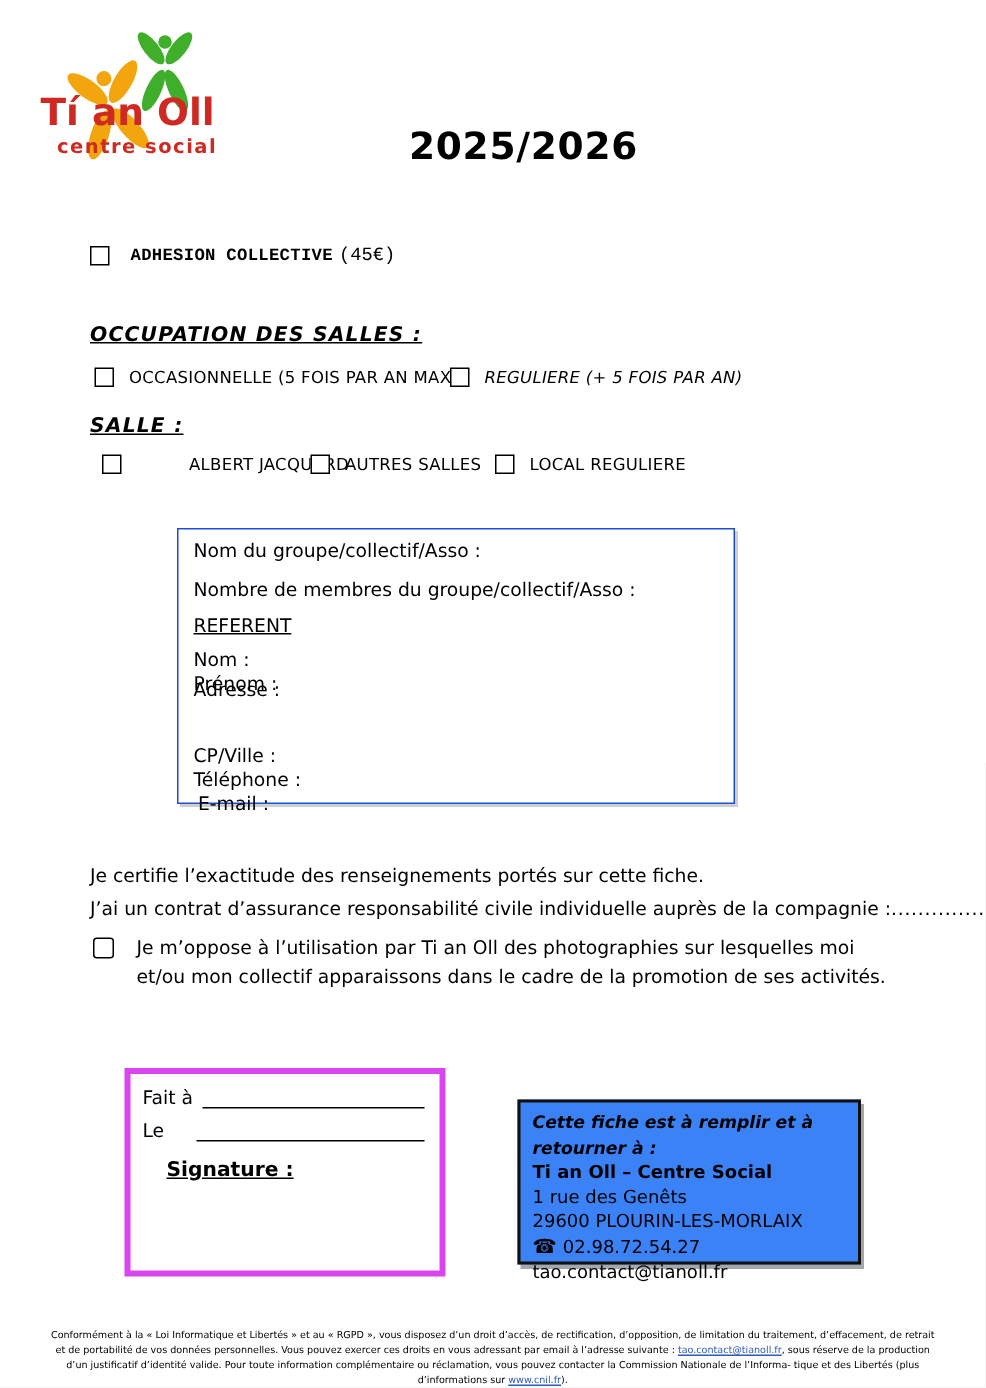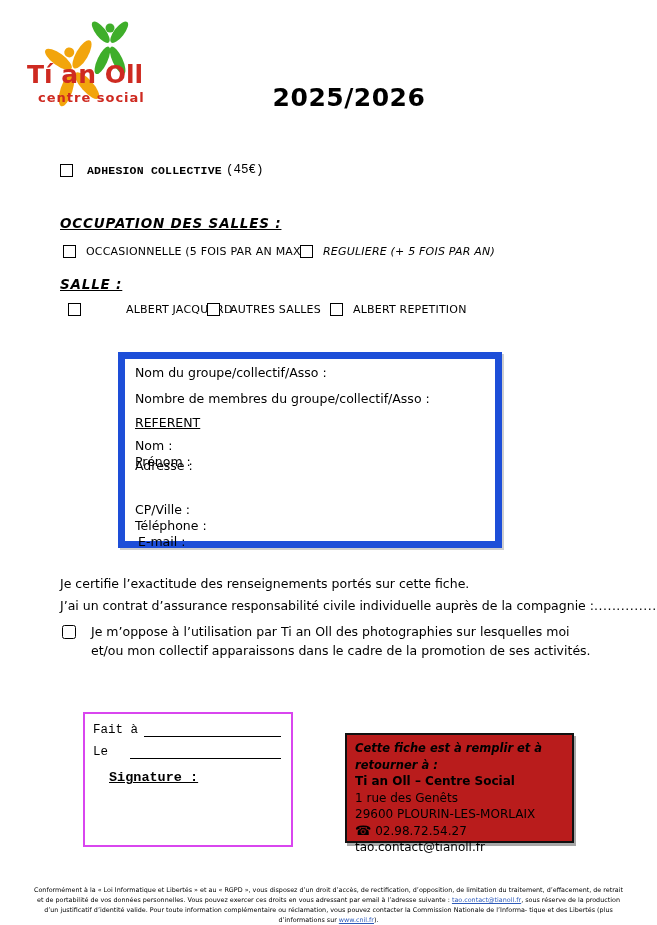--- a/index.html
+++ b/index.html
@@ -19,39 +19,39 @@
   .cb.round { border-radius:2.5px; width:12px; height:12px; }
   .row { position:absolute; display:flex; align-items:center; }
   .cap-label { font-size:11px; letter-spacing:0.2px; margin-left:10px; white-space:nowrap; }
   .cap-label.bold { font-weight:bold; margin-left:14px; font-size:11.5px; }
   .price { font-size:12.5px; margin-left:4px; }
   
   .sec-heading { position:absolute; font-size:13.5px; font-weight:bold; font-style:italic;
                  text-decoration:underline; letter-spacing:0.8px; }
   
   .group-box { position:absolute; left:118px; top:352px; width:370px; height:182px;
-               border:7px solid #1d4ed8; box-shadow:2px 2px 0 #cfcfcf; font-size:12.5px; }
+               border:1px solid #1d4ed8; box-shadow:2px 2px 0 #cfcfcf; font-size:12.5px; }
   .gb-line { position:absolute; left:10px; white-space:nowrap; }
   .gb-underline { text-decoration:underline; }
   
   .cert-line { position:absolute; left:60px; font-size:12.5px; white-space:nowrap; }
   .dots { letter-spacing:0.5px; }
   .optout { position:absolute; left:62px; top:622px; width:540px; display:flex; align-items:flex-start; }
   .optout-text { font-size:12.5px; line-height:19px; margin-left:15px; width:500px; }
   
   .sig-box { position:absolute; left:83px; top:712px; width:206px; height:131px;
-             border:2px solid #d946ef; font-size:12.5px;font-family:Liberation Mono, monospace; }
+             border:4px solid #d946ef; font-size:12.5px; }
   .sig-row { position:absolute; left:8px; right:10px; display:flex; align-items:flex-end; }
   .sig-line { flex:1; border-bottom:1.5px solid #000; height:14px; }
   .sig-label { white-space:nowrap; }
   .sig-heading { position:absolute; left:24px; top:56px; font-weight:bold; font-size:13.5px;
                  text-decoration:underline; }
   
   .contact-box { position:absolute; left:345px; top:733px; width:229px; height:110px;
-                 background:#b91c1c; border:2px solid #111; box-shadow:2px 3px 0 rgba(60,60,60,0.45);
+                 background:#3b82f6; border:2px solid #111; box-shadow:2px 3px 0 rgba(60,60,60,0.45);
                  padding:5px 8px; box-sizing:border-box; font-size:12px; line-height:16.5px; }
   .cbx-intro { font-style:italic; font-weight:bold; font-size:11.5px; }
   .cbx-name  { font-weight:bold; }
   .phone-row { white-space:nowrap; }
   .phone-icon { font-size:13px; margin-right:4px; }
   
   .footer { position:absolute; left:30px; top:886px; width:597px; text-align:center;
             font-size:6.4px; line-height:1.55; color:#000; }
   .flink { color:#2E5BBA; text-decoration:underline; cursor:pointer; }
 </style>
@@ -125,21 +125,21 @@
   <div class="row" style="left:68px; top:303px;gap:35px;">
     <span class="cb"></span>
     <span class="cap-label">ALBERT JACQUARD</span>
   </div>
   <div class="row" style="left:207px; top:303px;">
     <span class="cb"></span>
     <span class="cap-label">AUTRES SALLES</span>
   </div>
   <div class="row" style="left:330px; top:303px;">
     <span class="cb"></span>
-    <span class="cap-label">ALBERT REPETITION</span>
+    <span class="cap-label">LOCAL REGULIERE</span>
   </div>
 
   <div class="group-box">
     <div class="gb-line" style="top:6px;">Nom du groupe/collectif/Asso :</div>
     <div class="gb-line" style="top:32px;">Nombre de membres du groupe/collectif/Asso :</div>
     <div class="gb-line gb-underline" style="top:56px;">REFERENT</div>
     <div class="gb-line" style="top:79px;">Nom :</div>
     <div class="gb-line" style="top:95px;">Prénom :</div>
     <div class="gb-line" style="top:99px;">Adresse :</div>
     <div class="gb-line" style="top:143px;">CP/Ville :</div>

